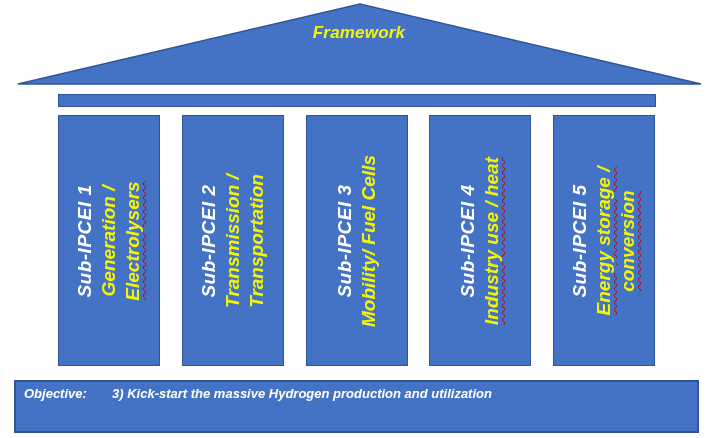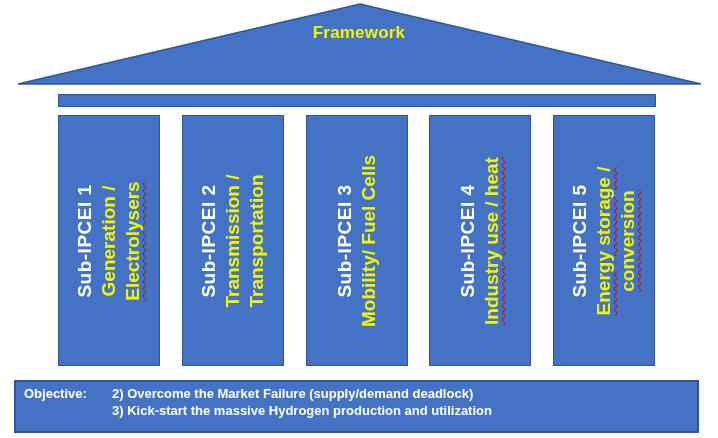--- a/index.html
+++ b/index.html
@@ -12,20 +12,21 @@
   }
   * { margin: 0; padding: 0; box-sizing: border-box; }
   html, body { background: var(--page-bg); }
   body { font-family: "Liberation Sans", sans-serif; }
   .stage {
     position: relative;
     width: 718px;
     height: 438px;
     background: var(--page-bg);
     overflow: hidden;
+    font-style: italic;
   }
   
   .roof-svg { position: absolute; left: 0; top: 0; }
   .roof-text {
     position: absolute;
     left: 0; top: 19px;
     width: 718px;
     text-align: center;
     color: var(--text-yellow);
     font-weight: bold;
@@ -147,18 +148,17 @@
     <div class="pillar-text">
       <div class="p-title">Sub-IPCEI 5</div>
       <div class="p-sub misspell">Energy storage /</div>
       <div class="p-sub misspell">conversion</div>
     </div>
   </div>
 
   <div class="objective-bar">
     <div class="objective-label">Objective:</div>
     <div class="objective-items">
-      <div class="objective-item">2) Overcome the Market Failure (supply/demand deadlock)</div>
       <div class="objective-item">3) Kick-start the massive Hydrogen production and utilization</div>
     </div>
   </div>
 
 </div>
 
 </body></html>

